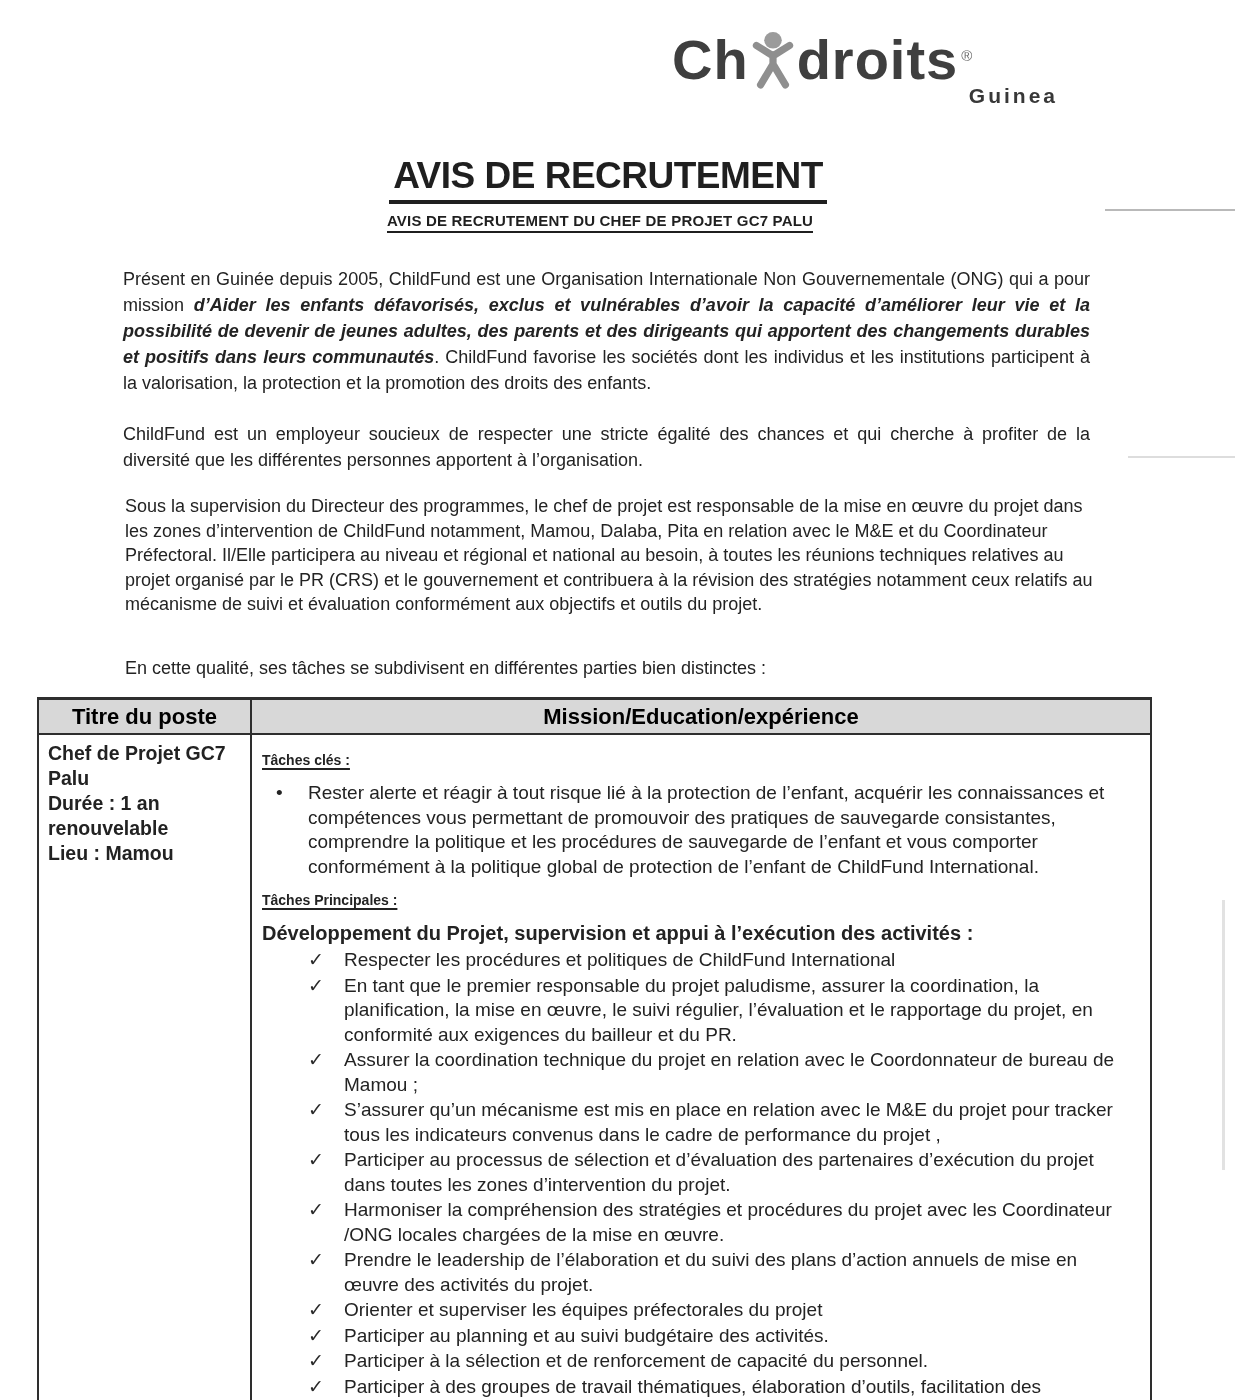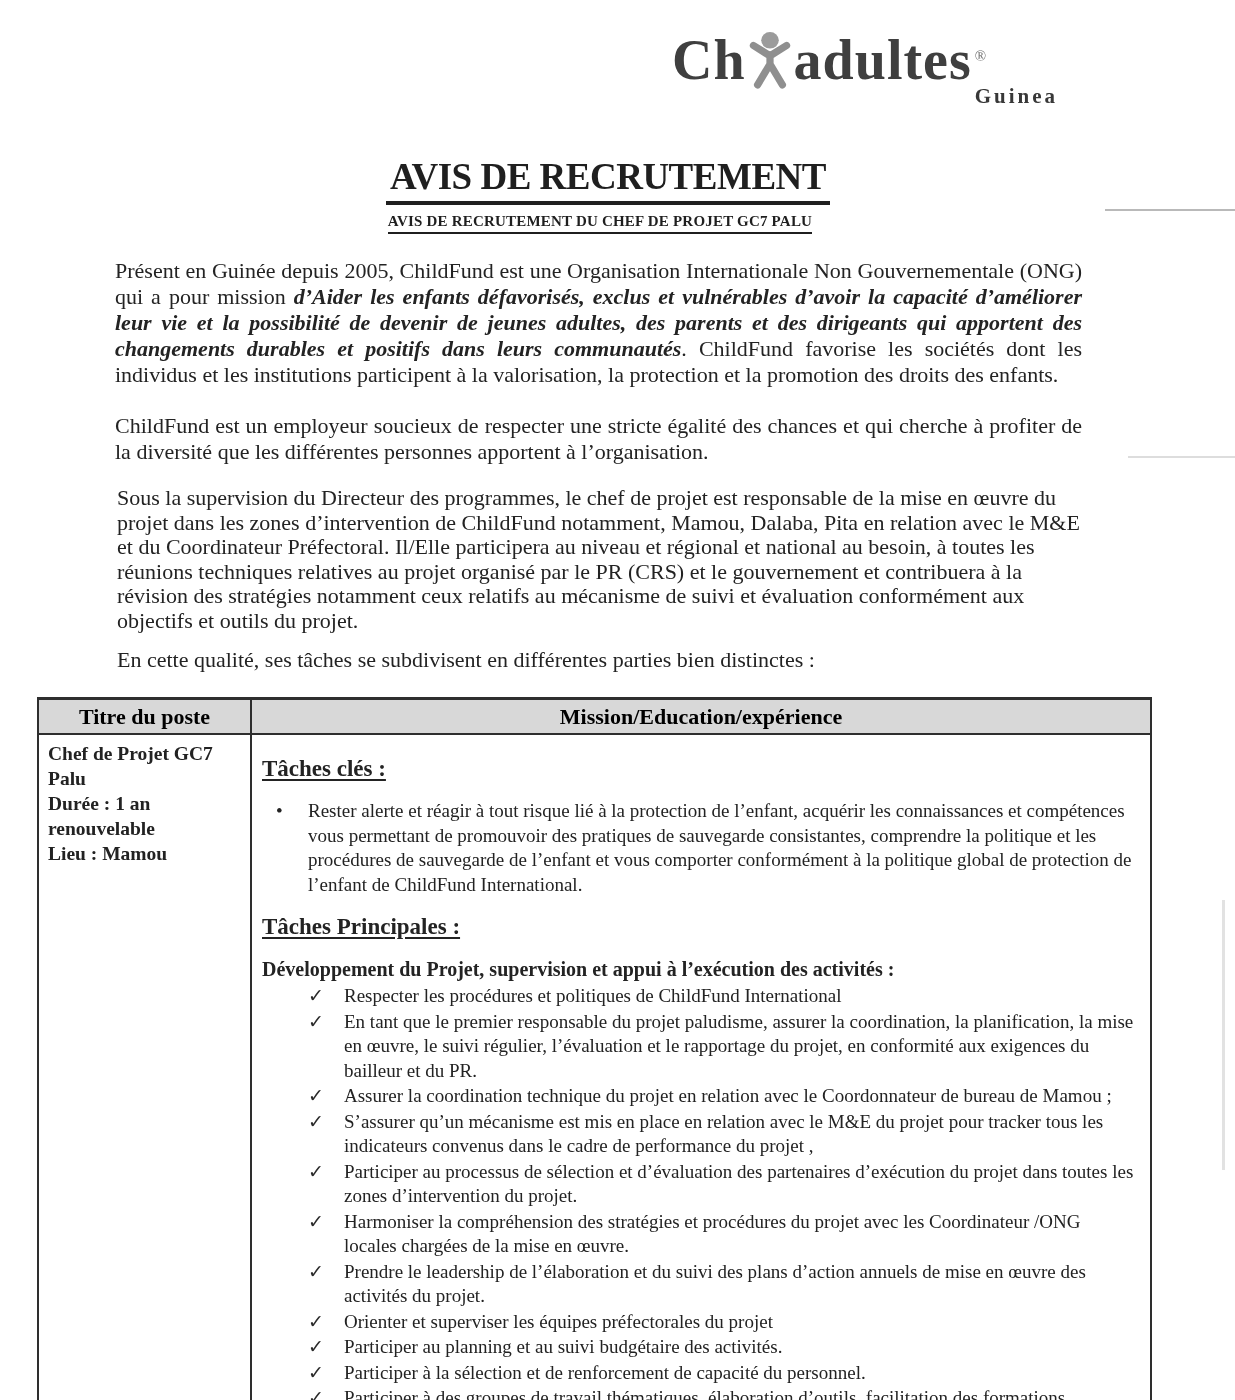--- a/index.html
+++ b/index.html
@@ -5,21 +5,21 @@
   html, body { margin: 0; padding: 0; background: #ffffff; }
   .page {
     position: relative;
     width: 1235px;
     height: 1400px;
     background: #ffffff;
     font-family: "Liberation Sans", sans-serif;
     color: #232323;
     overflow: hidden;
   }
-  .abs { position: absolute; font-family: Liberation Serif, serif; }
+  .abs { position: absolute; }
 
   
   .artifact { background: #c2c2c2; }
   .artifact-1 { top: 209px; left: 1105px; width: 130px; height: 2px; background: #b9b9b9; }
   .artifact-2 { top: 456px; left: 1128px; width: 107px; height: 2px; background: #dddddd; }
   .artifact-3 { top: 900px; left: 1222px; width: 3px; height: 270px; background: #e2e2e2; }
 
   
   .logo { top: 26px; left: 672px; width: 400px; }
   .logo-main {
@@ -40,21 +40,21 @@
     display: inline-block; font-size: 37px; font-weight: 700; letter-spacing: -0.5px;
     color: #1f1f1f; border-bottom: 4px solid #1f1f1f; padding: 0 4px 3px 4px;
   }
   .doc-subtitle { top: 212px; left: 0; width: 1200px; text-align: center; }
   .doc-subtitle span {
     display: inline-block; font-size: 15px; font-weight: 700; color: #1f1f1f;
     border-bottom: 2px solid #1f1f1f; padding-bottom: 2px; letter-spacing: 0.2px;
   }
 
   
-  .para { margin: 0; font-size: 22px; }
+  .para { margin: 8px; font-size: 18px; }
   .p1 { top: 258px; left: 115px; width: 967px; line-height: 26px; text-align: justify; }
   .p1 .em { font-weight: 700; font-style: italic; }
   .p2 { top: 413px; left: 115px; width: 967px; line-height: 26px; text-align: justify; }
   .p3 { top: 486px; left: 117px; width: 975px; line-height: 24.6px; text-align: left; }
   .p4 { top: 648px; left: 117px; width: 990px; line-height: 24px; }
 
   
   .doc-table {
     top: 697px; left: 37px; width: 1115px;
     border-collapse: collapse; table-layout: fixed;
@@ -66,21 +66,21 @@
     font-size: 22px; font-weight: 700; color: #000000;
     text-align: center; vertical-align: middle; padding: 1px 4px;
     border-top: 3px solid #2e2e2e;
   }
   .cell-post {
     vertical-align: top; padding: 6px 6px 6px 9px;
     font-size: 19.5px; font-weight: 700; line-height: 25px; color: #222222;
   }
   .cell-mission { vertical-align: top; padding: 4px 8px 4px 10px; font-size: 19px; color: #232323; }
   .task-heading {
-    font-weight: 700; font-size: 23px; line-height: 24px; margin: 18px 0;
+    font-weight: 700; font-size: 14px; line-height: 24px; margin: 9px 0;
   }
   .task-heading span { text-decoration: underline; text-decoration-thickness: 2px; text-underline-offset: 3px; }
   .bullet-item { display: flex; line-height: 24.5px; margin: 2px 0 2px 0; }
   .bullet-item .bullet { width: 32px; margin-left: 14px; flex: none; }
   .bullet-item .bullet-text { flex: 1; padding-right: 4px; }
   .section-heading { font-weight: 700; font-size: 20px; line-height: 25px; margin: 4px 0 2px 0; }
   .check-item { display: flex; line-height: 24.5px; margin: 1px 0; }
   .check-item .check { width: 36px; margin-left: 46px; flex: none; color: #2a2a2a; }
   .check-item .check-text { flex: 1; padding-right: 6px; }
 </style>
@@ -95,21 +95,21 @@
 
   <div class="abs logo">
     <div class="logo-main">
       <span>Ch</span>
       <span class="logo-child">
         <svg viewBox="0 0 44 58" width="52" height="60" aria-hidden="true">
           <ellipse cx="22" cy="10" rx="8.5" ry="8" fill="#9b9b9b"></ellipse>
           <path d="M22 24 L22 33 M22 25 L6 15 M22 25 L38 15 M22 33 L10 53 M22 33 L34 53" stroke="#8f8f8f" stroke-width="7" stroke-linecap="round" fill="none"></path>
         </svg>
       </span>
-      <span>adultes</span>
+      <span>droits</span>
       <span class="logo-reg">®</span>
     </div>
     <div class="logo-guinea">Guinea</div>
   </div>
 
   <div class="abs doc-title">
     <span>AVIS DE RECRUTEMENT</span>
   </div>
   <div class="abs doc-subtitle">
     <span>AVIS DE RECRUTEMENT DU CHEF DE PROJET GC7 PALU</span>

